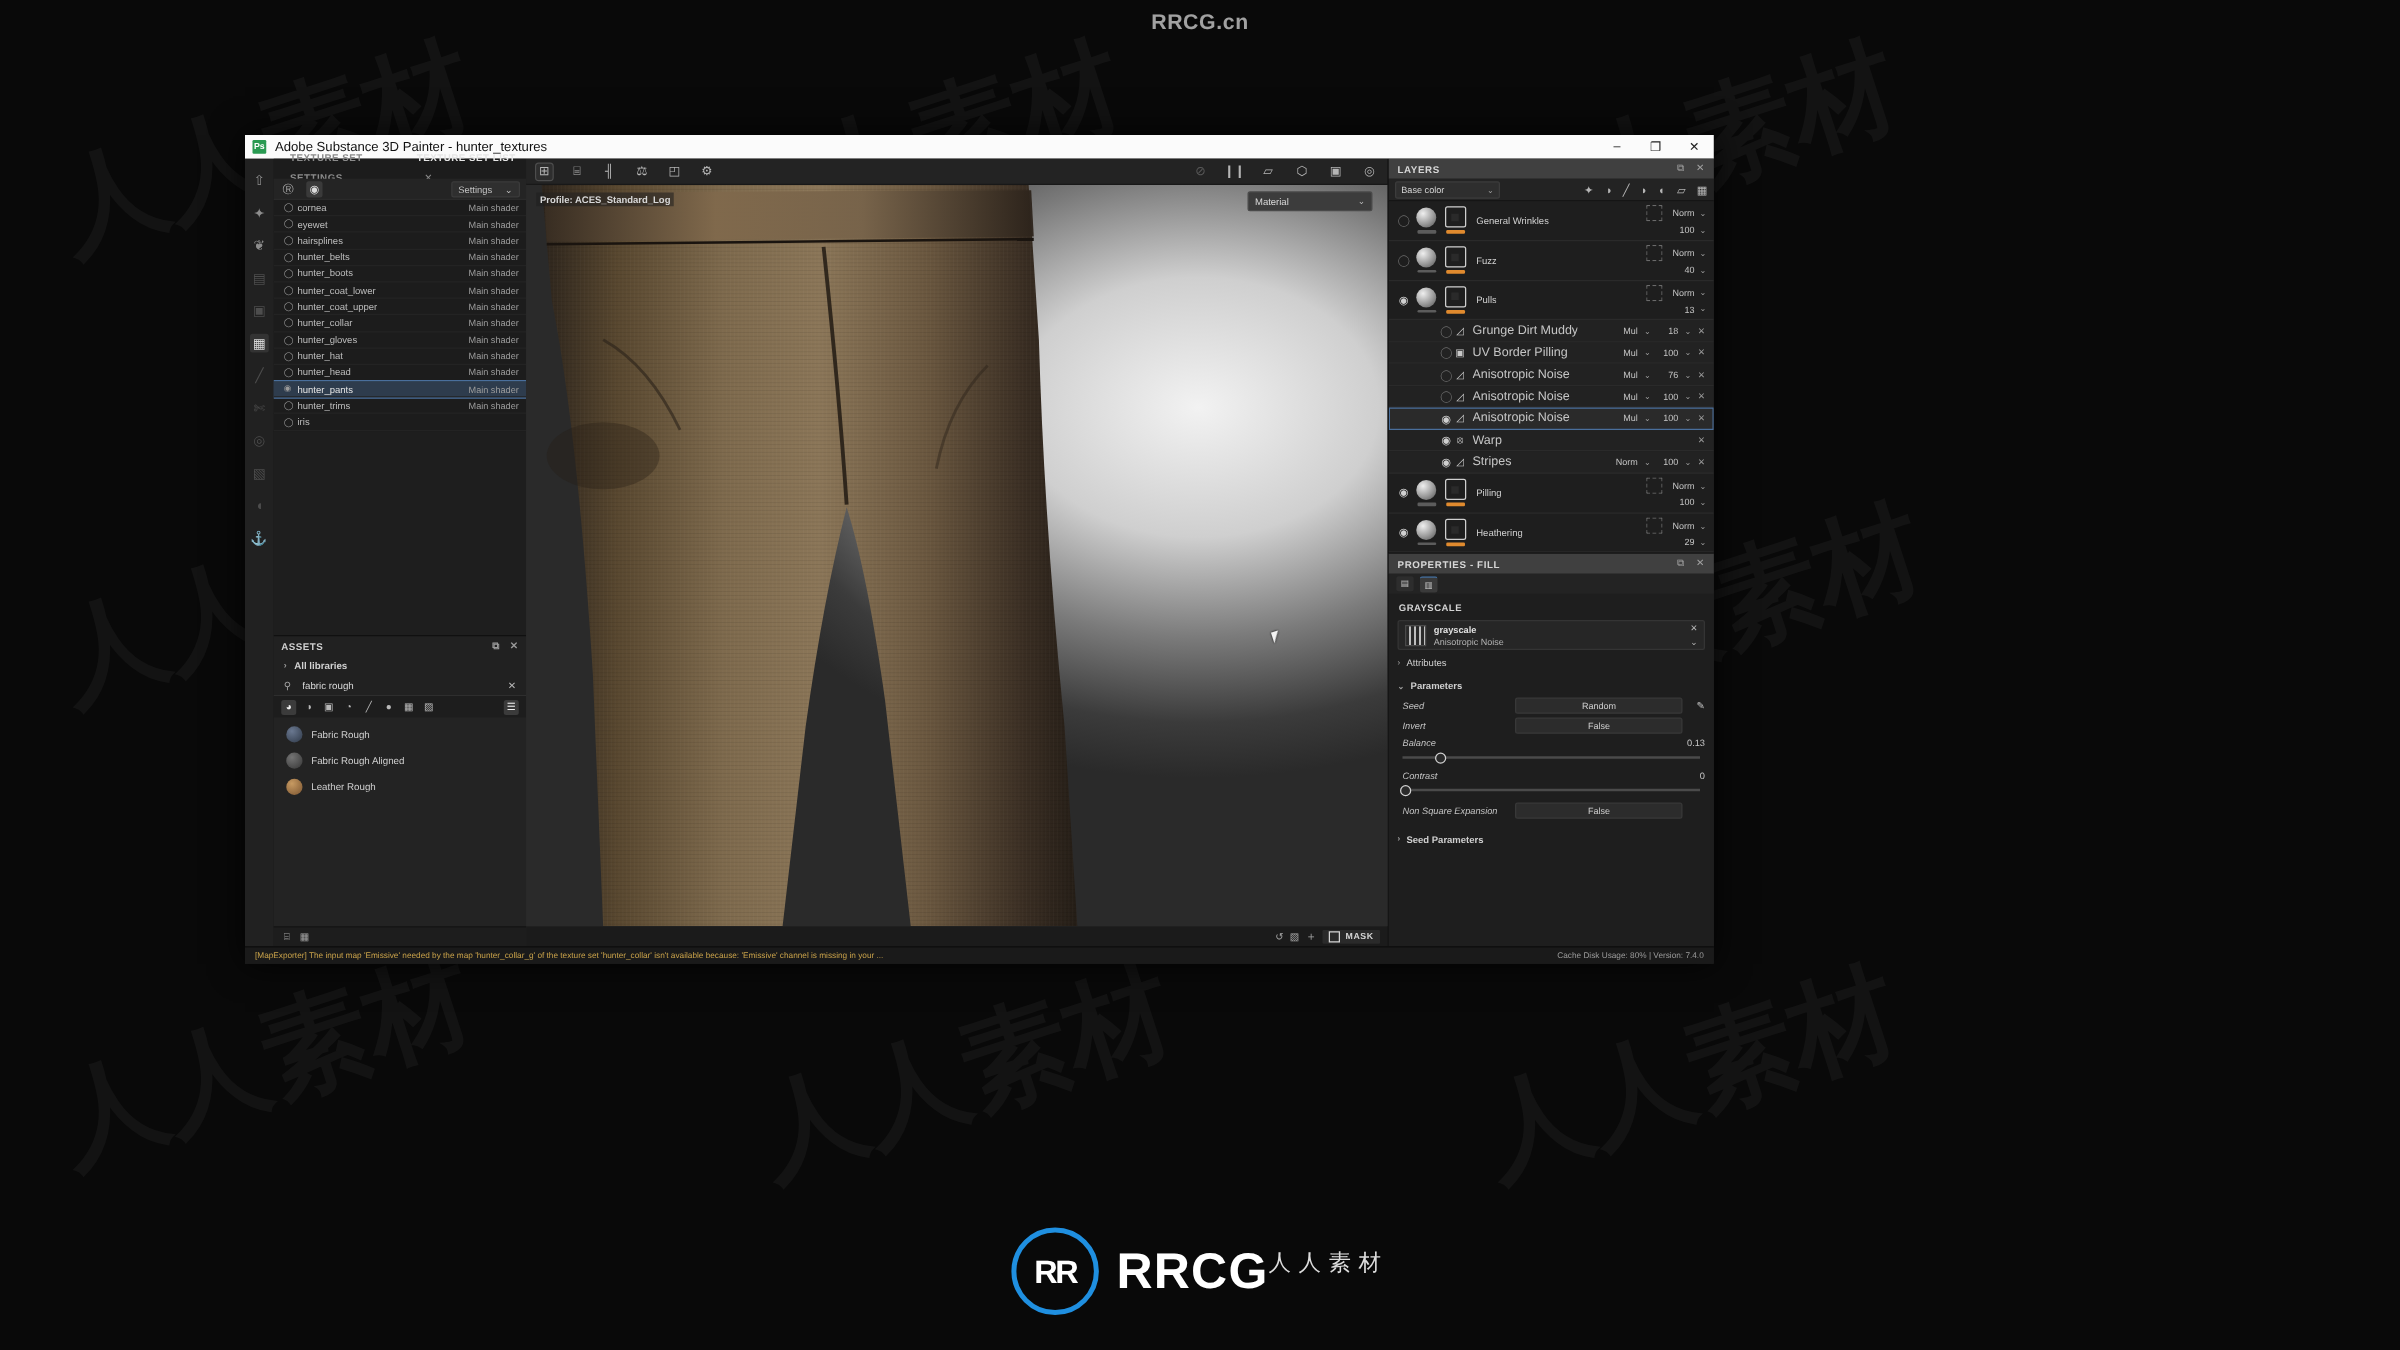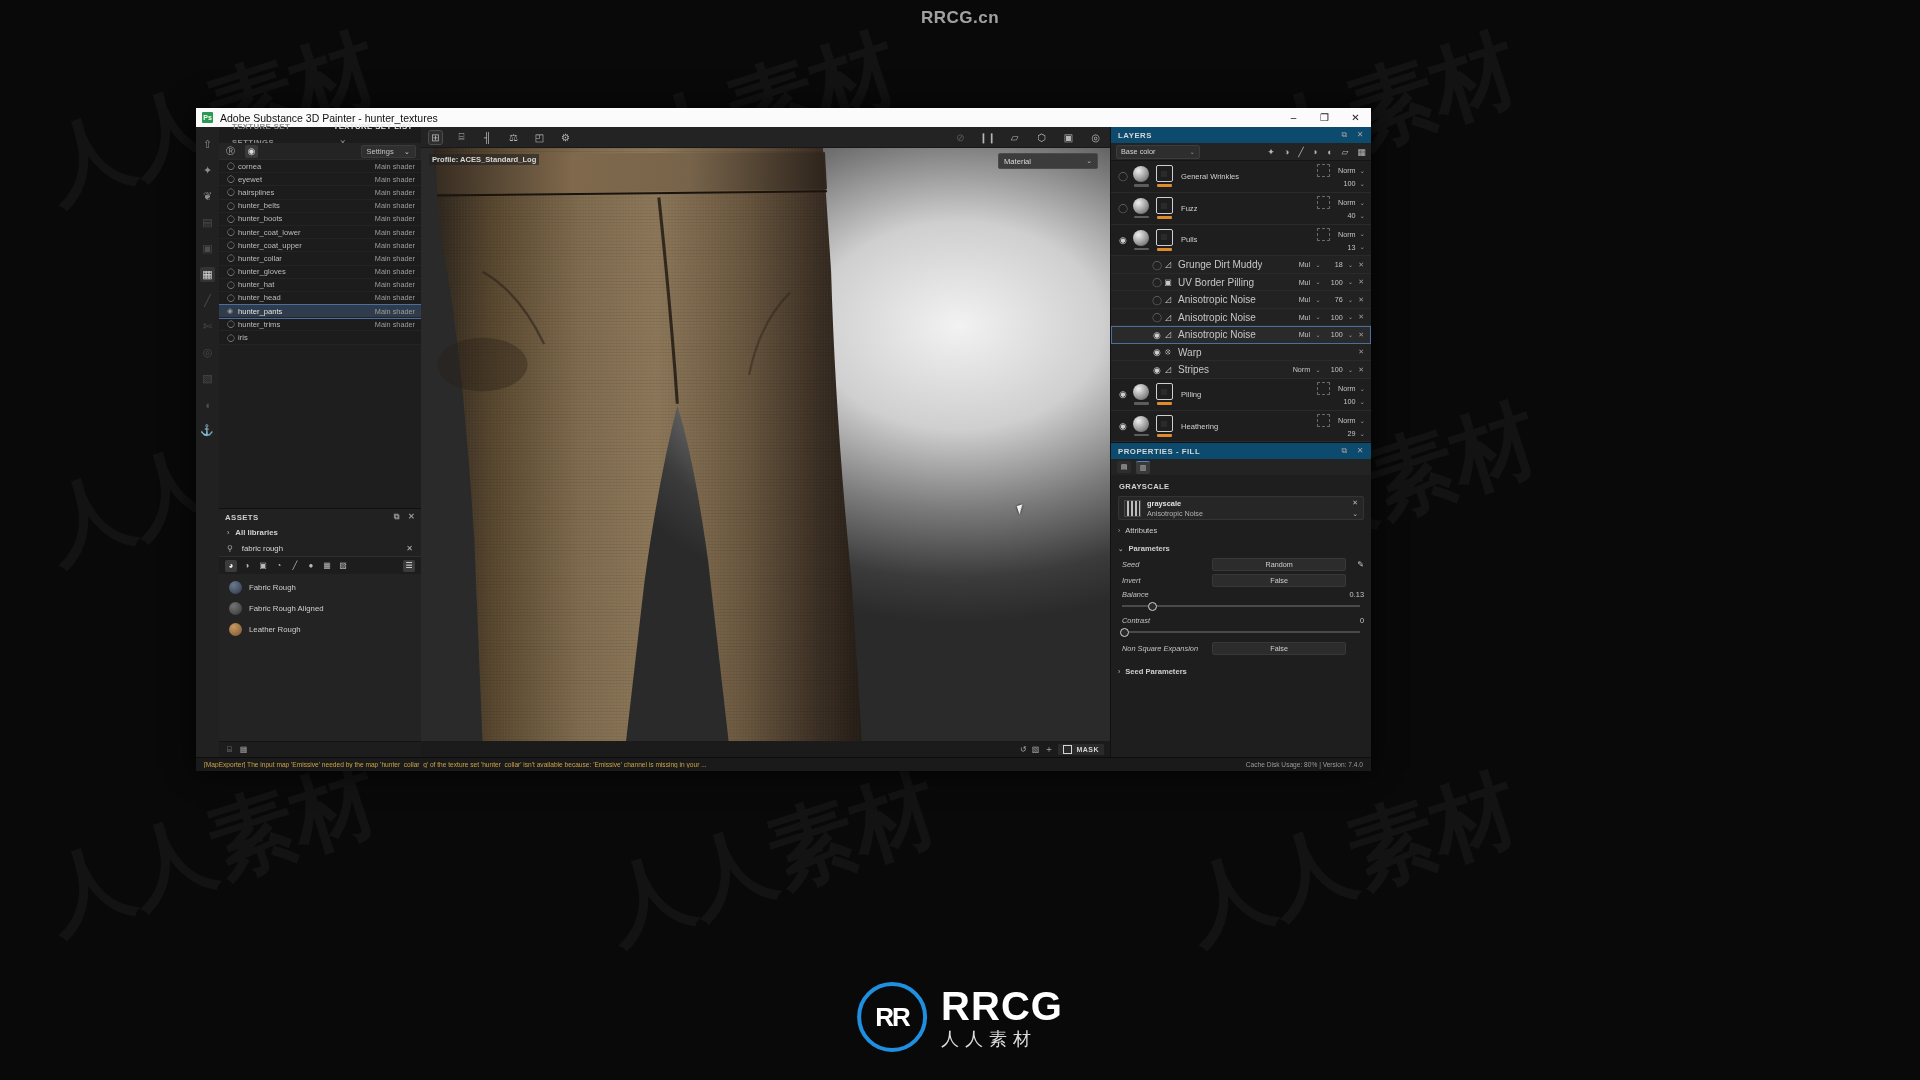--- a/index.html
+++ b/index.html
@@ -8,21 +8,21 @@
 
   
   .wm{position:absolute;color:rgba(255,255,255,.045);font-weight:bold;pointer-events:none;user-select:none;}
   .wm-top{top:8px;left:50%;transform:translateX(-50%);color:rgba(255,255,255,.62);font-size:17px;letter-spacing:.5px;}
   .wm-big{font-size:86px;}
   .wm-rot{transform:rotate(-18deg);}
 
   
   .blogo{position:absolute;left:50%;bottom:28px;transform:translateX(-50%);display:flex;align-items:center;gap:14px;}
   .blogo .ring{width:62px;height:62px;border-radius:50%;border:4px solid #1f8fe0;display:flex;align-items:center;justify-content:center;color:#fff;font-size:26px;font-weight:bold;letter-spacing:-2px;}
-  .blogo .txt{display:flex;flex-direction:column;line-height:1;}
+  .blogo .txt{display:flex;flex-direction:row;line-height:1;}
   .blogo .t1{font-size:40px;font-weight:bold;color:#fff;letter-spacing:1px;}
   .blogo .t2{font-size:18px;color:#dcdcdc;letter-spacing:6px;margin-top:4px;}
 
   
   #app{position:absolute;left:196px;top:108px;width:1175px;height:663px;background:#1f1f1f;
        box-shadow:0 0 26px rgba(0,0,0,.8);display:flex;flex-direction:column;}
 
   .titlebar{height:19px;background:#fbfbfb;display:flex;align-items:center;padding:0 0 0 6px;flex:0 0 auto;}
   .titlebar .pico{width:11px;height:11px;background:#2a9a52;border-radius:1px;color:#fff;font-size:7px;
         display:flex;align-items:center;justify-content:center;font-weight:bold;}
@@ -96,21 +96,21 @@
   .matsel{position:absolute;right:12px;top:5px;width:88px;height:14px;background:#3c3c3c;border:1px solid #4a4a4a;border-radius:2px;
           display:flex;align-items:center;padding:0 5px;font-size:7.6px;color:#dcdcdc;}
   .matsel .cv{margin-left:auto;font-size:7px;color:#bbb;}
 
   .vpbottom{height:16px;background:#1b1b1b;display:flex;align-items:center;padding:0 6px;gap:5px;}
   .maskchip{display:flex;align-items:center;gap:4px;background:#2a2a2a;padding:1px 5px;border-radius:1px;font-size:7px;font-weight:bold;color:#d4d4d4;letter-spacing:.5px;}
   .maskchip .sq{width:7px;height:7px;border:1.3px solid #d4d4d4;}
 
   
   .rightcol{width:260px;background:#1e1e1e;display:flex;flex-direction:column;flex:0 0 auto;border-left:1px solid #111;}
-  .rhead{height:16px;display:flex;align-items:center;padding:0 7px;font-size:7.8px;font-weight:bold;color:#d6d6d6;letter-spacing:.5px;background:#0c4a6e;}
+  .rhead{height:16px;display:flex;align-items:center;padding:0 7px;font-size:7.8px;font-weight:bold;color:#d6d6d6;letter-spacing:.5px;background:#404040;}
   .rhead .r{margin-left:auto;display:flex;gap:9px;color:#a2a2a2;font-weight:normal;font-size:8px;}
 
   .lchtoolbar{height:17px;display:flex;align-items:center;padding:0 5px;gap:0;background:#232323;border-bottom:1px solid #151515;}
   .chanbox{width:74px;height:12px;background:#2e2e2e;border:1px solid #3c3c3c;border-radius:2px;display:flex;align-items:center;padding:0 4px;font-size:7.3px;color:#d4d4d4;}
   .chanbox .cv{margin-left:auto;font-size:6.5px;}
   .lchtoolbar .rt{margin-left:auto;display:flex;gap:9px;align-items:center;color:#b5b5b5;font-size:9px;}
 
   .layers{flex:0 0 auto;overflow:hidden;background:#1e1e1e;}
   .lrow{display:flex;align-items:center;height:30.8px;border-bottom:1px solid #2a2a2a;padding-left:6px;position:relative;}
   .lrow.sub{height:16.5px;padding-left:40px;background:#222;}

